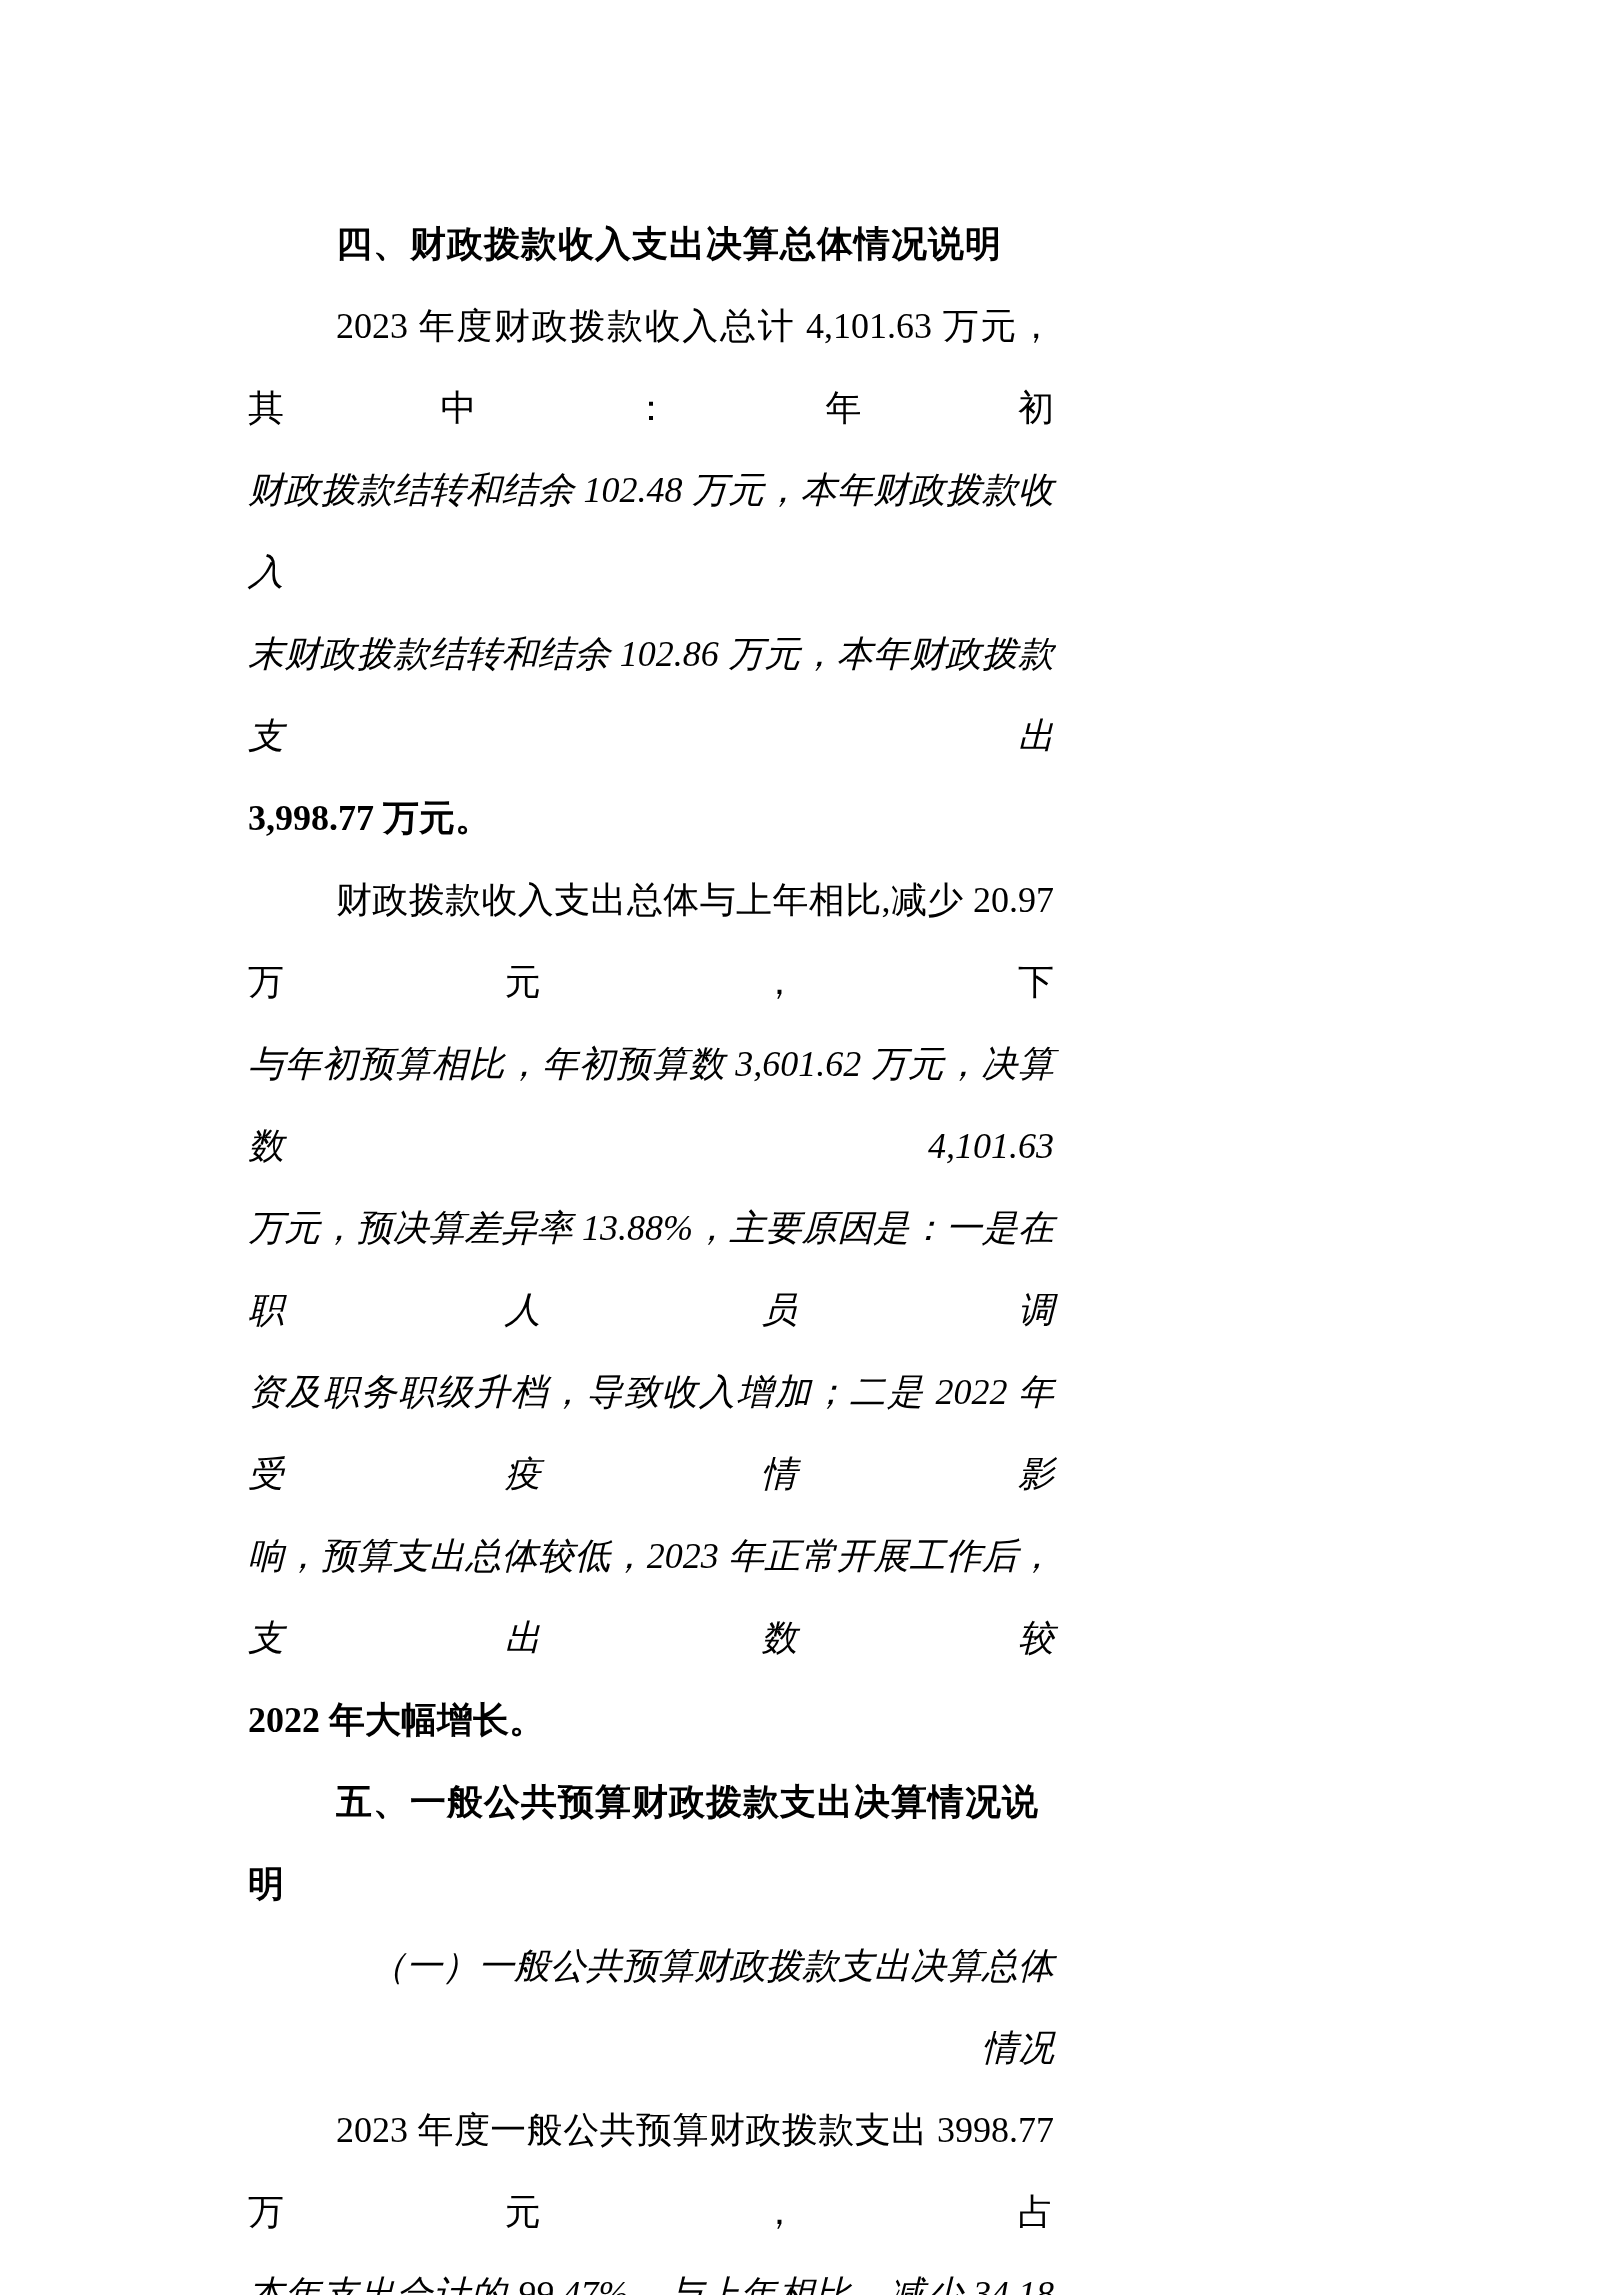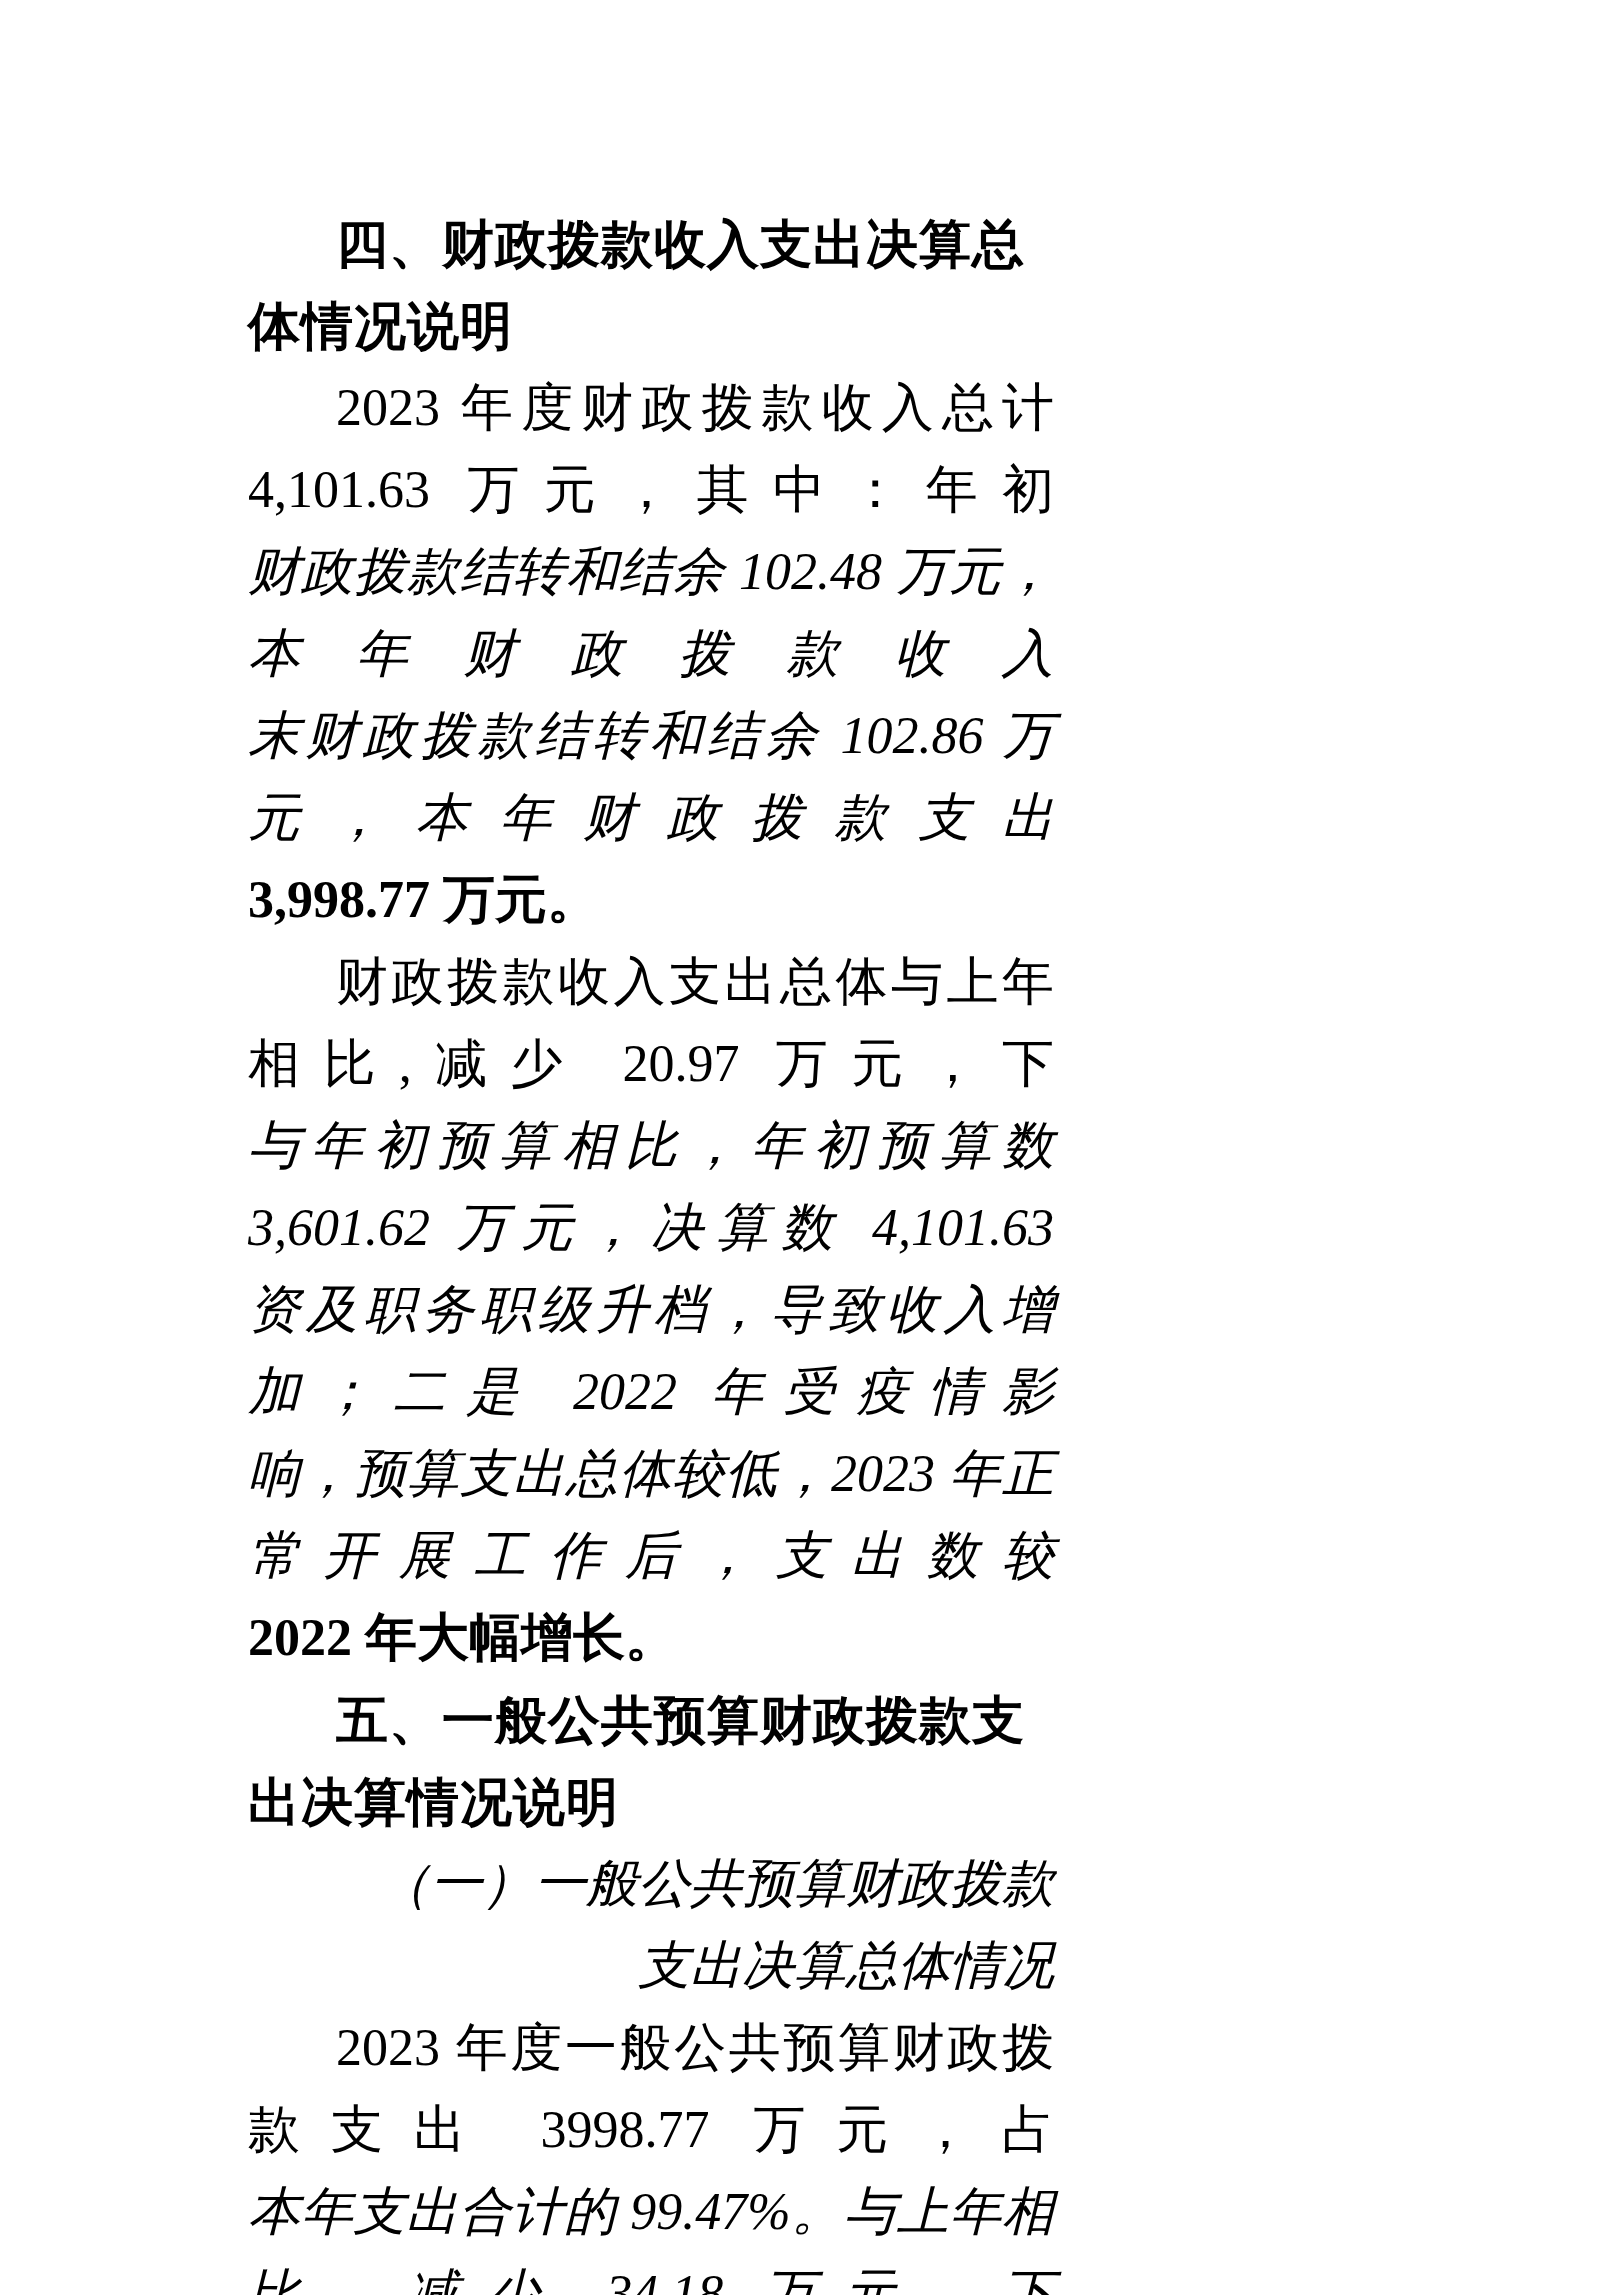--- a/index.html
+++ b/index.html
@@ -10,21 +10,21 @@
   .page {
     position: relative;
     width: 1298px;
     height: 2295px;
     box-sizing: border-box;
     background: #ffffff;
     color: #000000;
     padding: 203px 244px 0 248px;
     overflow: hidden;
     font-family: "Liberation Serif", "DejaVu Serif", serif;
-    font-size: 52px;
+    font-size: 36px;
     line-height: 82px;
   }
   .line {
     width: 100%;
   }
   
   .h1 {
     font-family: "Liberation Sans", "DejaVu Sans", sans-serif;
     font-weight: bold;
     text-indent: 88px;
@@ -61,20 +61,21 @@
 <body>
 
 <div class="page">
   <div class="line h1">四、财政拨款收入支出决算总体情况说明</div>
   <div class="line first">2023 年度财政拨款收入总计 4,101.63 万元，其中：年初</div>
   <div class="line cont">财政拨款结转和结余 102.48 万元，本年财政拨款收入</div>
   <div class="line cont">末财政拨款结转和结余 102.86 万元，本年财政拨款支出</div>
   <div class="line end">3,998.77 万元。</div>
   <div class="line first">财政拨款收入支出总体与上年相比,减少 20.97 万元，下</div>
   <div class="line cont">与年初预算相比，年初预算数 3,601.62 万元，决算数 4,101.63</div>
+  <div class="line cont">万元，预决算差异率 13.88%，主要原因是：一是在职人员调</div>
   <div class="line cont">资及职务职级升档，导致收入增加；二是 2022 年受疫情影</div>
   <div class="line cont">响，预算支出总体较低，2023 年正常开展工作后，支出数较</div>
   <div class="line end">2022 年大幅增长。</div>
   <div class="line h1">五、一般公共预算财政拨款支出决算情况说明</div>
   <div class="line sub">（一）一般公共预算财政拨款支出决算总体情况</div>
   <div class="line first">2023 年度一般公共预算财政拨款支出 3998.77 万元，占</div>
   <div class="line cont">本年支出合计的 99.47%。与上年相比，减少 34.18 万元，下</div>
 
 </div>
 

